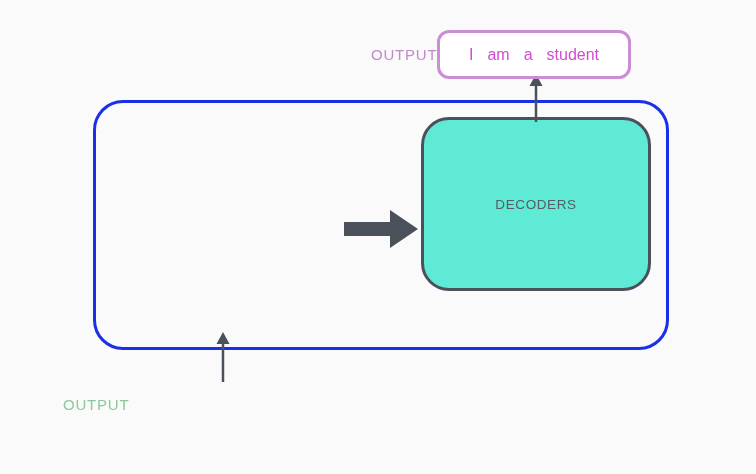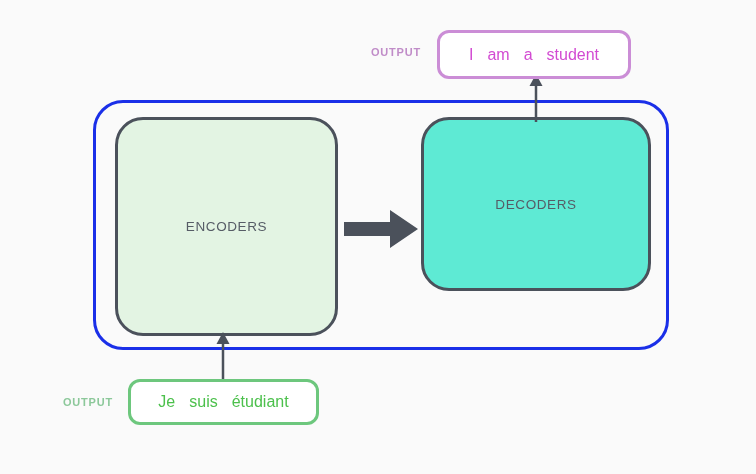--- a/index.html
+++ b/index.html
@@ -122,45 +122,41 @@
     border-radius: 12px;
   }
   .input-box .token {
     color: #4cc04c;
     font-size: 16px;
   }
 
   
   .caption {
     position: absolute;
-    font-size: 11px;
+    font-size: 15px;
     letter-spacing: 0.8px;
-    font-weight: bold;
   }
   .caption-output {
     left: 371px;
     top: 46px;
     color: #c08cc8;
   }
   .caption-input {
     left: 63px;
     top: 396px;
     color: #8cc89a;
   }
 </style>
 </head>
 <body>
 
 <div id="stage">
 
   <div class="model-container"></div>
 
-  <div class="stack-box encoders">
-    <span class="stack-label">ENCODERS</span>
-  </div>
 
   <div class="stack-box decoders">
     <span class="stack-label">DECODERS</span>
   </div>
 
   <svg class="center-arrow" viewBox="0 0 76 46">
     <path d="M0 16 L46 16 L46 4 L74 23 L46 42 L46 30 L0 30 Z" fill="#4b515b"></path>
   </svg>
 
   <svg class="thin-arrow arrow-in" viewBox="0 0 26 52">
@@ -177,19 +173,14 @@
 
   <div class="sentence-box output-box">
     <span class="token">I</span>
     <span class="token">am</span>
     <span class="token">a</span>
     <span class="token">student</span>
   </div>
 
   <div class="caption caption-input">OUTPUT</div>
 
-  <div class="sentence-box input-box">
-    <span class="token">Je</span>
-    <span class="token">suis</span>
-    <span class="token">étudiant</span>
-  </div>
 
 </div>
 
 </body></html>

